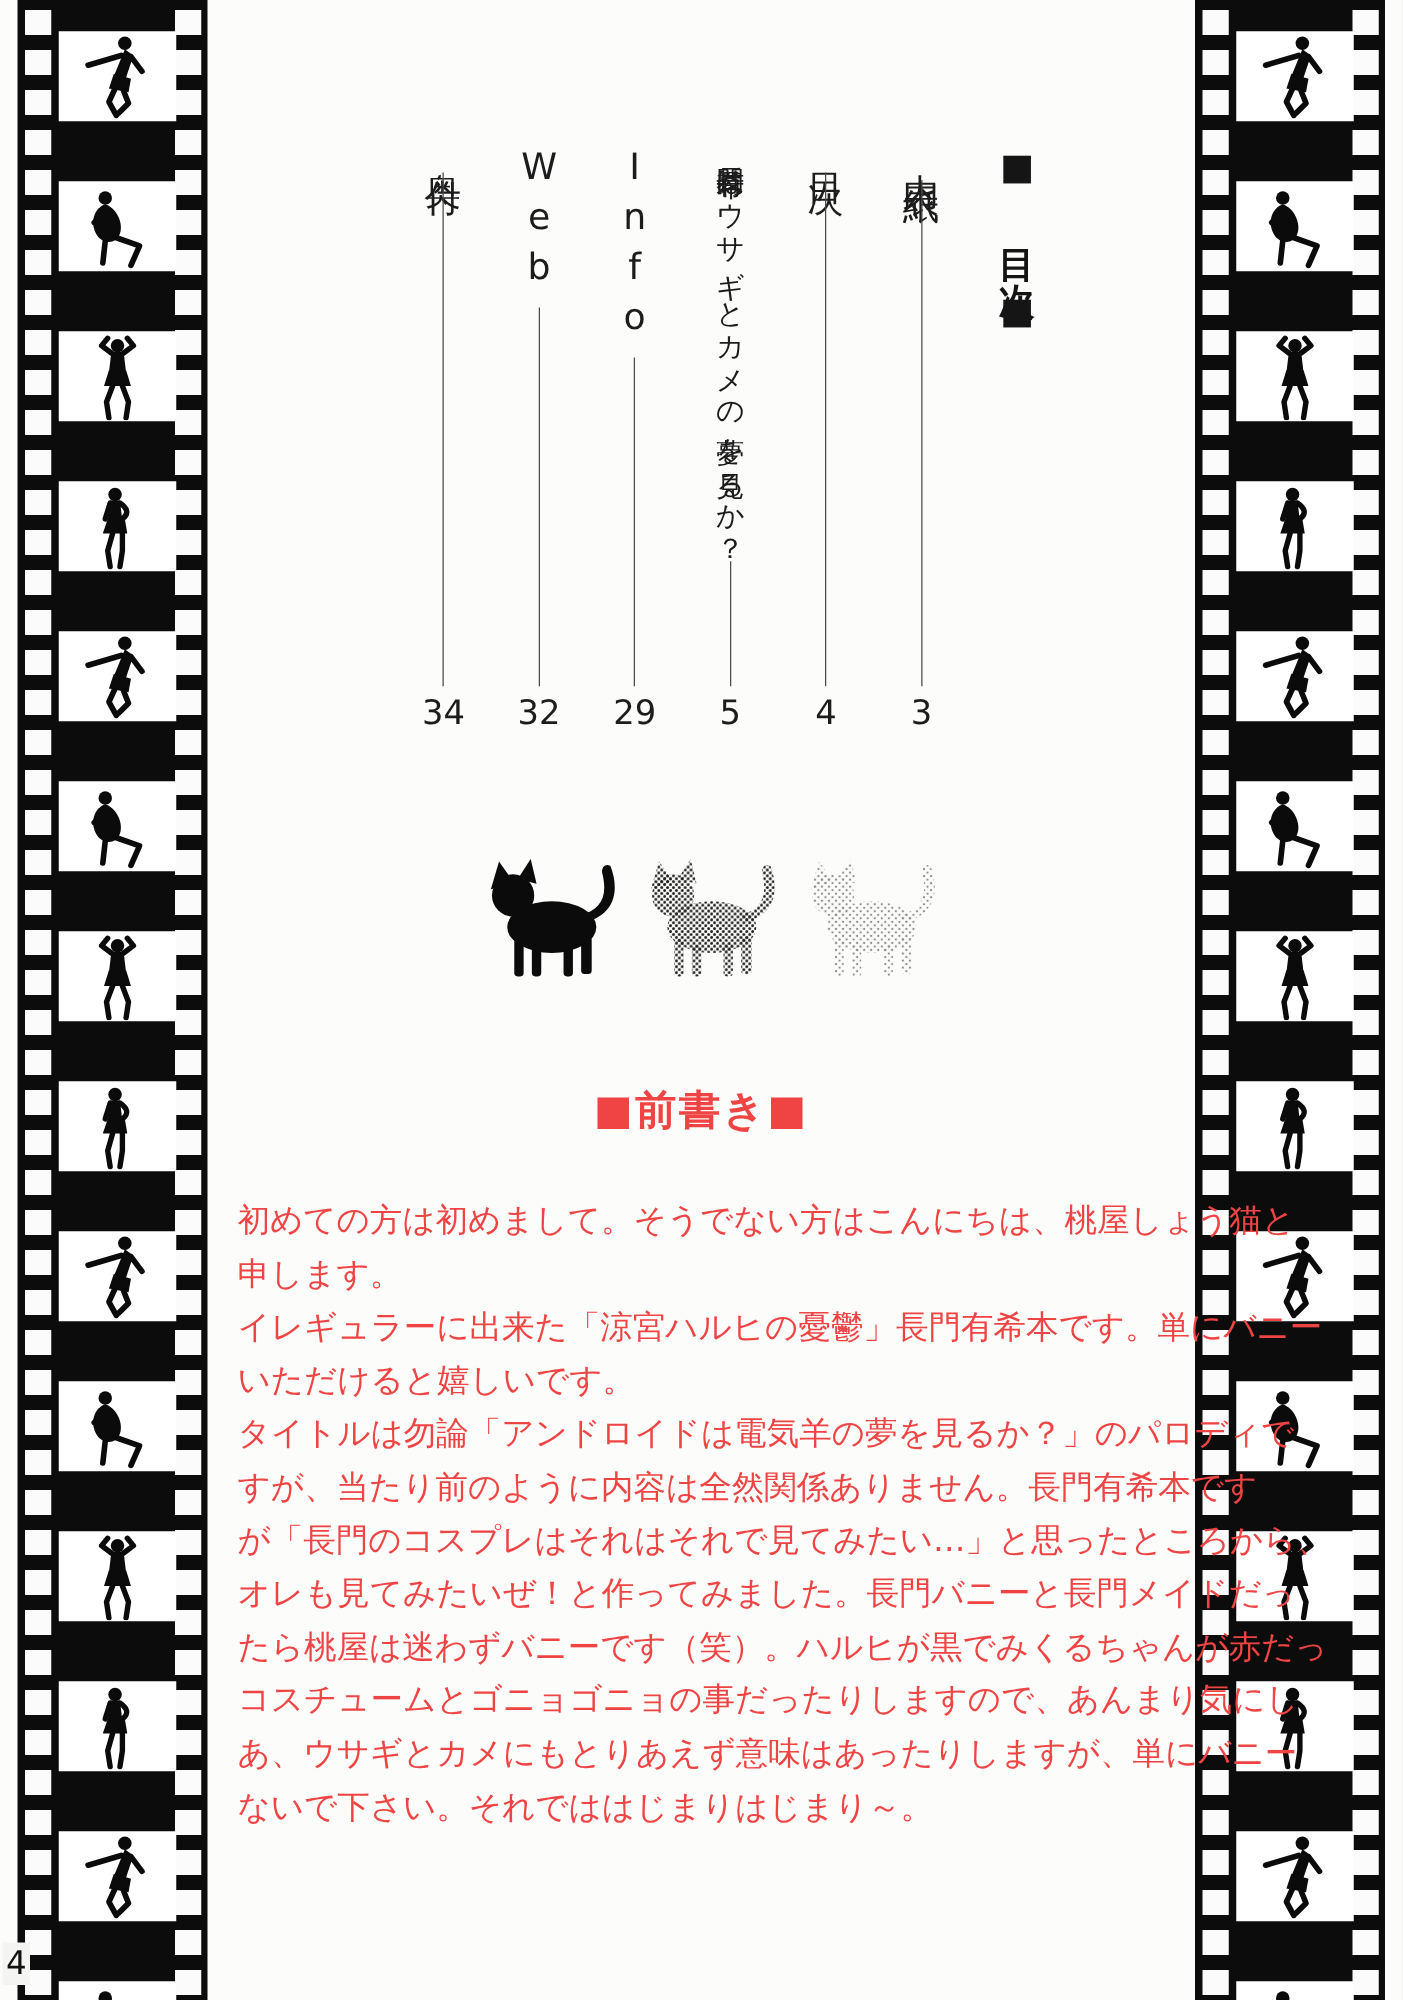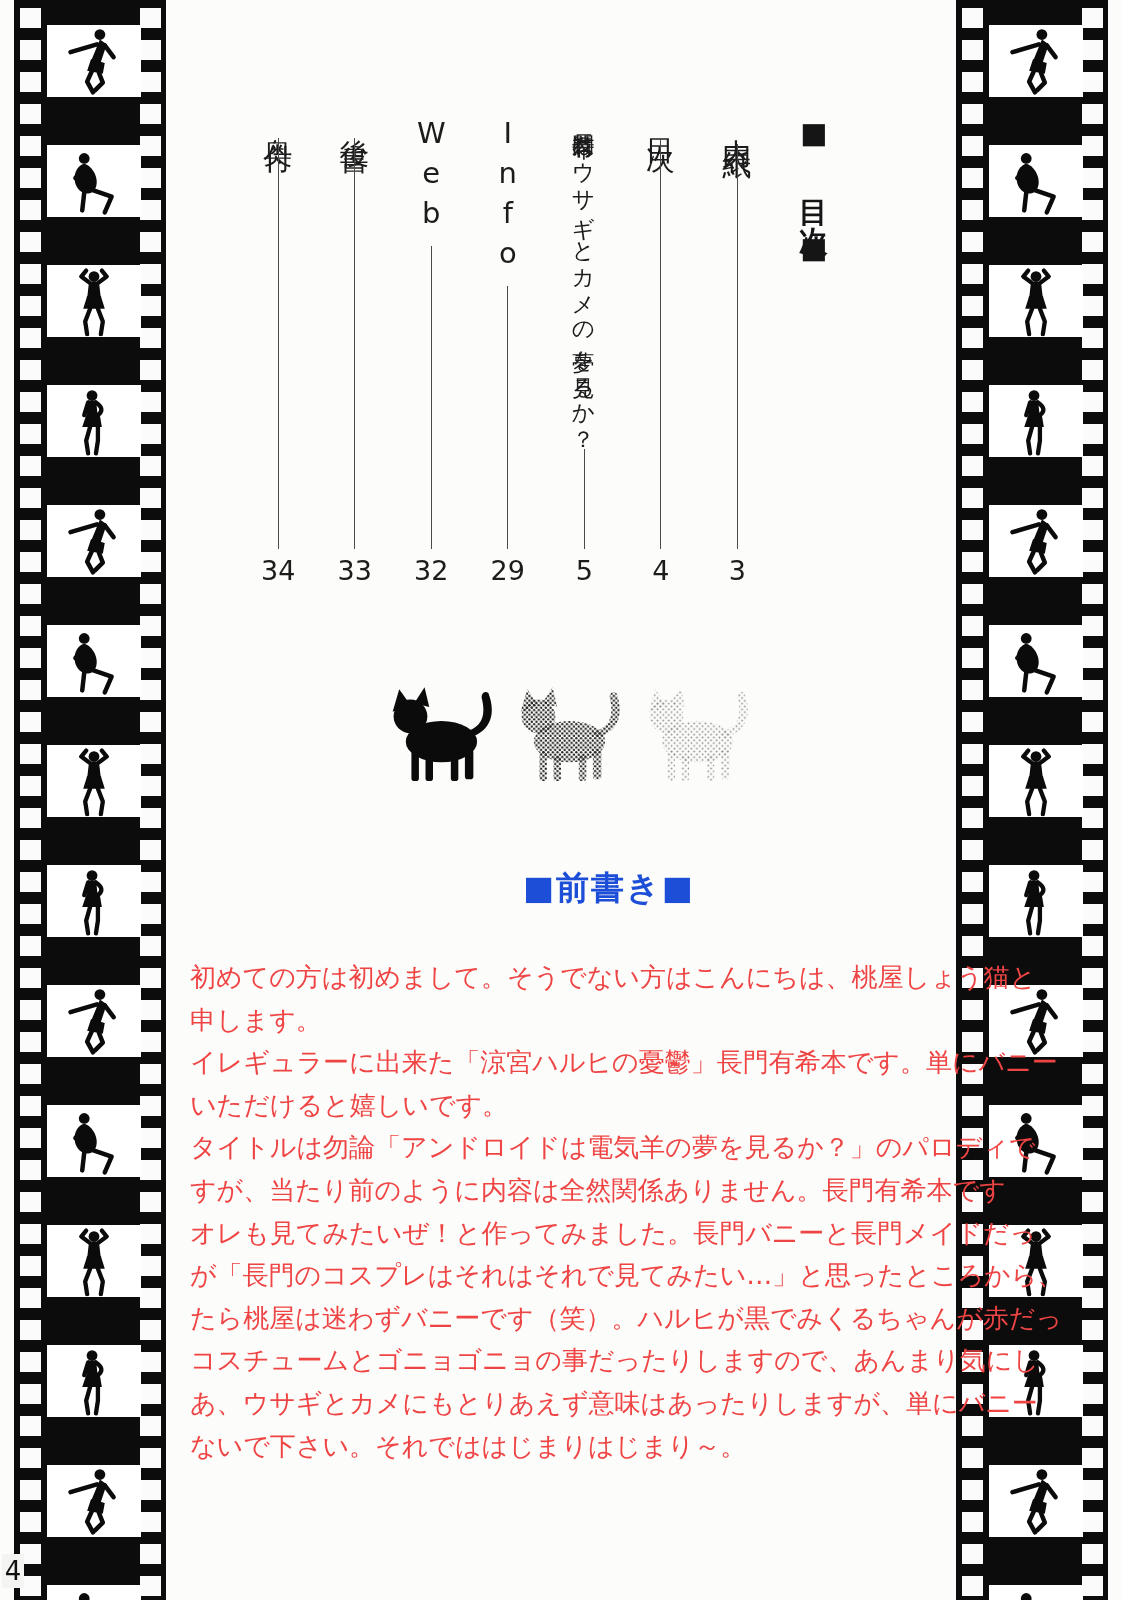--- a/index.html
+++ b/index.html
@@ -45,21 +45,21 @@
   }
   .toc-col.long .toc-title{font-size:22.5px;letter-spacing:1px;}
   .toc-line{width:1px;background:#4a4a4a;flex:1 1 auto;margin:10px 0 8px 0;}
   .toc-num{font-size:27px;color:#1c1c1c;line-height:1;}
   
   .cats{position:absolute;left:372px;top:684px;display:flex;gap:6px;}
   .cats svg{width:122px;height:106px;display:block;}
   
   .fw-heading{
     position:absolute;left:166px;top:866px;width:790px;text-align:center;
-    font-size:33px;font-weight:bold;letter-spacing:2px;color:#1d4ed8;padding-left:48px;
+    font-size:33px;font-weight:bold;letter-spacing:2px;color:#ef4444;
   }
   .fw-body{
     position:absolute;left:190px;top:956px;width:726px;
     font-size:26px;line-height:42.6px;color:#ef4444;
   }
   .fw-line{white-space:nowrap;}
   
   .page-num{
     position:absolute;left:2px;top:1554px;width:22px;height:34px;
     background:#f4f4f2;color:#111;font-size:26px;line-height:34px;
@@ -317,25 +317,20 @@
       <div class="toc-title">Info</div>
       <div class="toc-line"></div>
       <div class="toc-num">29</div>
     </div>
     <div class="toc-col">
       <div class="toc-title">Web</div>
       <div class="toc-line"></div>
       <div class="toc-num">32</div>
     </div>
     <div class="toc-col">
-      <div class="toc-title">後書</div>
-      <div class="toc-line"></div>
-      <div class="toc-num">33</div>
-    </div>
-    <div class="toc-col">
       <div class="toc-title">奥付</div>
       <div class="toc-line"></div>
       <div class="toc-num">34</div>
     </div>
   </div>
 
   <div class="cats">
     <svg viewBox="0 0 130 110">
       <use href="#cat-shape" fill="#0b0b0b"></use>
     </svg>
@@ -348,22 +343,22 @@
   </div>
 
   <div class="fw-heading">■前書き■</div>
   <div class="fw-body">
     <div class="fw-line">初めての方は初めまして。そうでない方はこんにちは、桃屋しょう猫と</div>
     <div class="fw-line">申します。</div>
     <div class="fw-line">イレギュラーに出来た「涼宮ハルヒの憂鬱」長門有希本です。単にバニー</div>
     <div class="fw-line">いただけると嬉しいです。</div>
     <div class="fw-line">タイトルは勿論「アンドロイドは電気羊の夢を見るか？」のパロディで</div>
     <div class="fw-line">すが、当たり前のように内容は全然関係ありません。長門有希本です</div>
+    <div class="fw-line">が「長門のコスプレはそれはそれで見てみたい…」と思ったところから、</div>
     <div class="fw-line">オレも見てみたいぜ！と作ってみました。長門バニーと長門メイドだっ</div>
-    <div class="fw-line">が「長門のコスプレはそれはそれで見てみたい…」と思ったところから、</div>
     <div class="fw-line">たら桃屋は迷わずバニーです（笑）。ハルヒが黒でみくるちゃんが赤だっ</div>
     <div class="fw-line">コスチュームとゴニョゴニョの事だったりしますので、あんまり気にし</div>
     <div class="fw-line">あ、ウサギとカメにもとりあえず意味はあったりしますが、単にバニー</div>
     <div class="fw-line">ないで下さい。それでははじまりはじまり～。</div>
   </div>
 
   <div class="page-num">4</div>
 
 </div>
 

